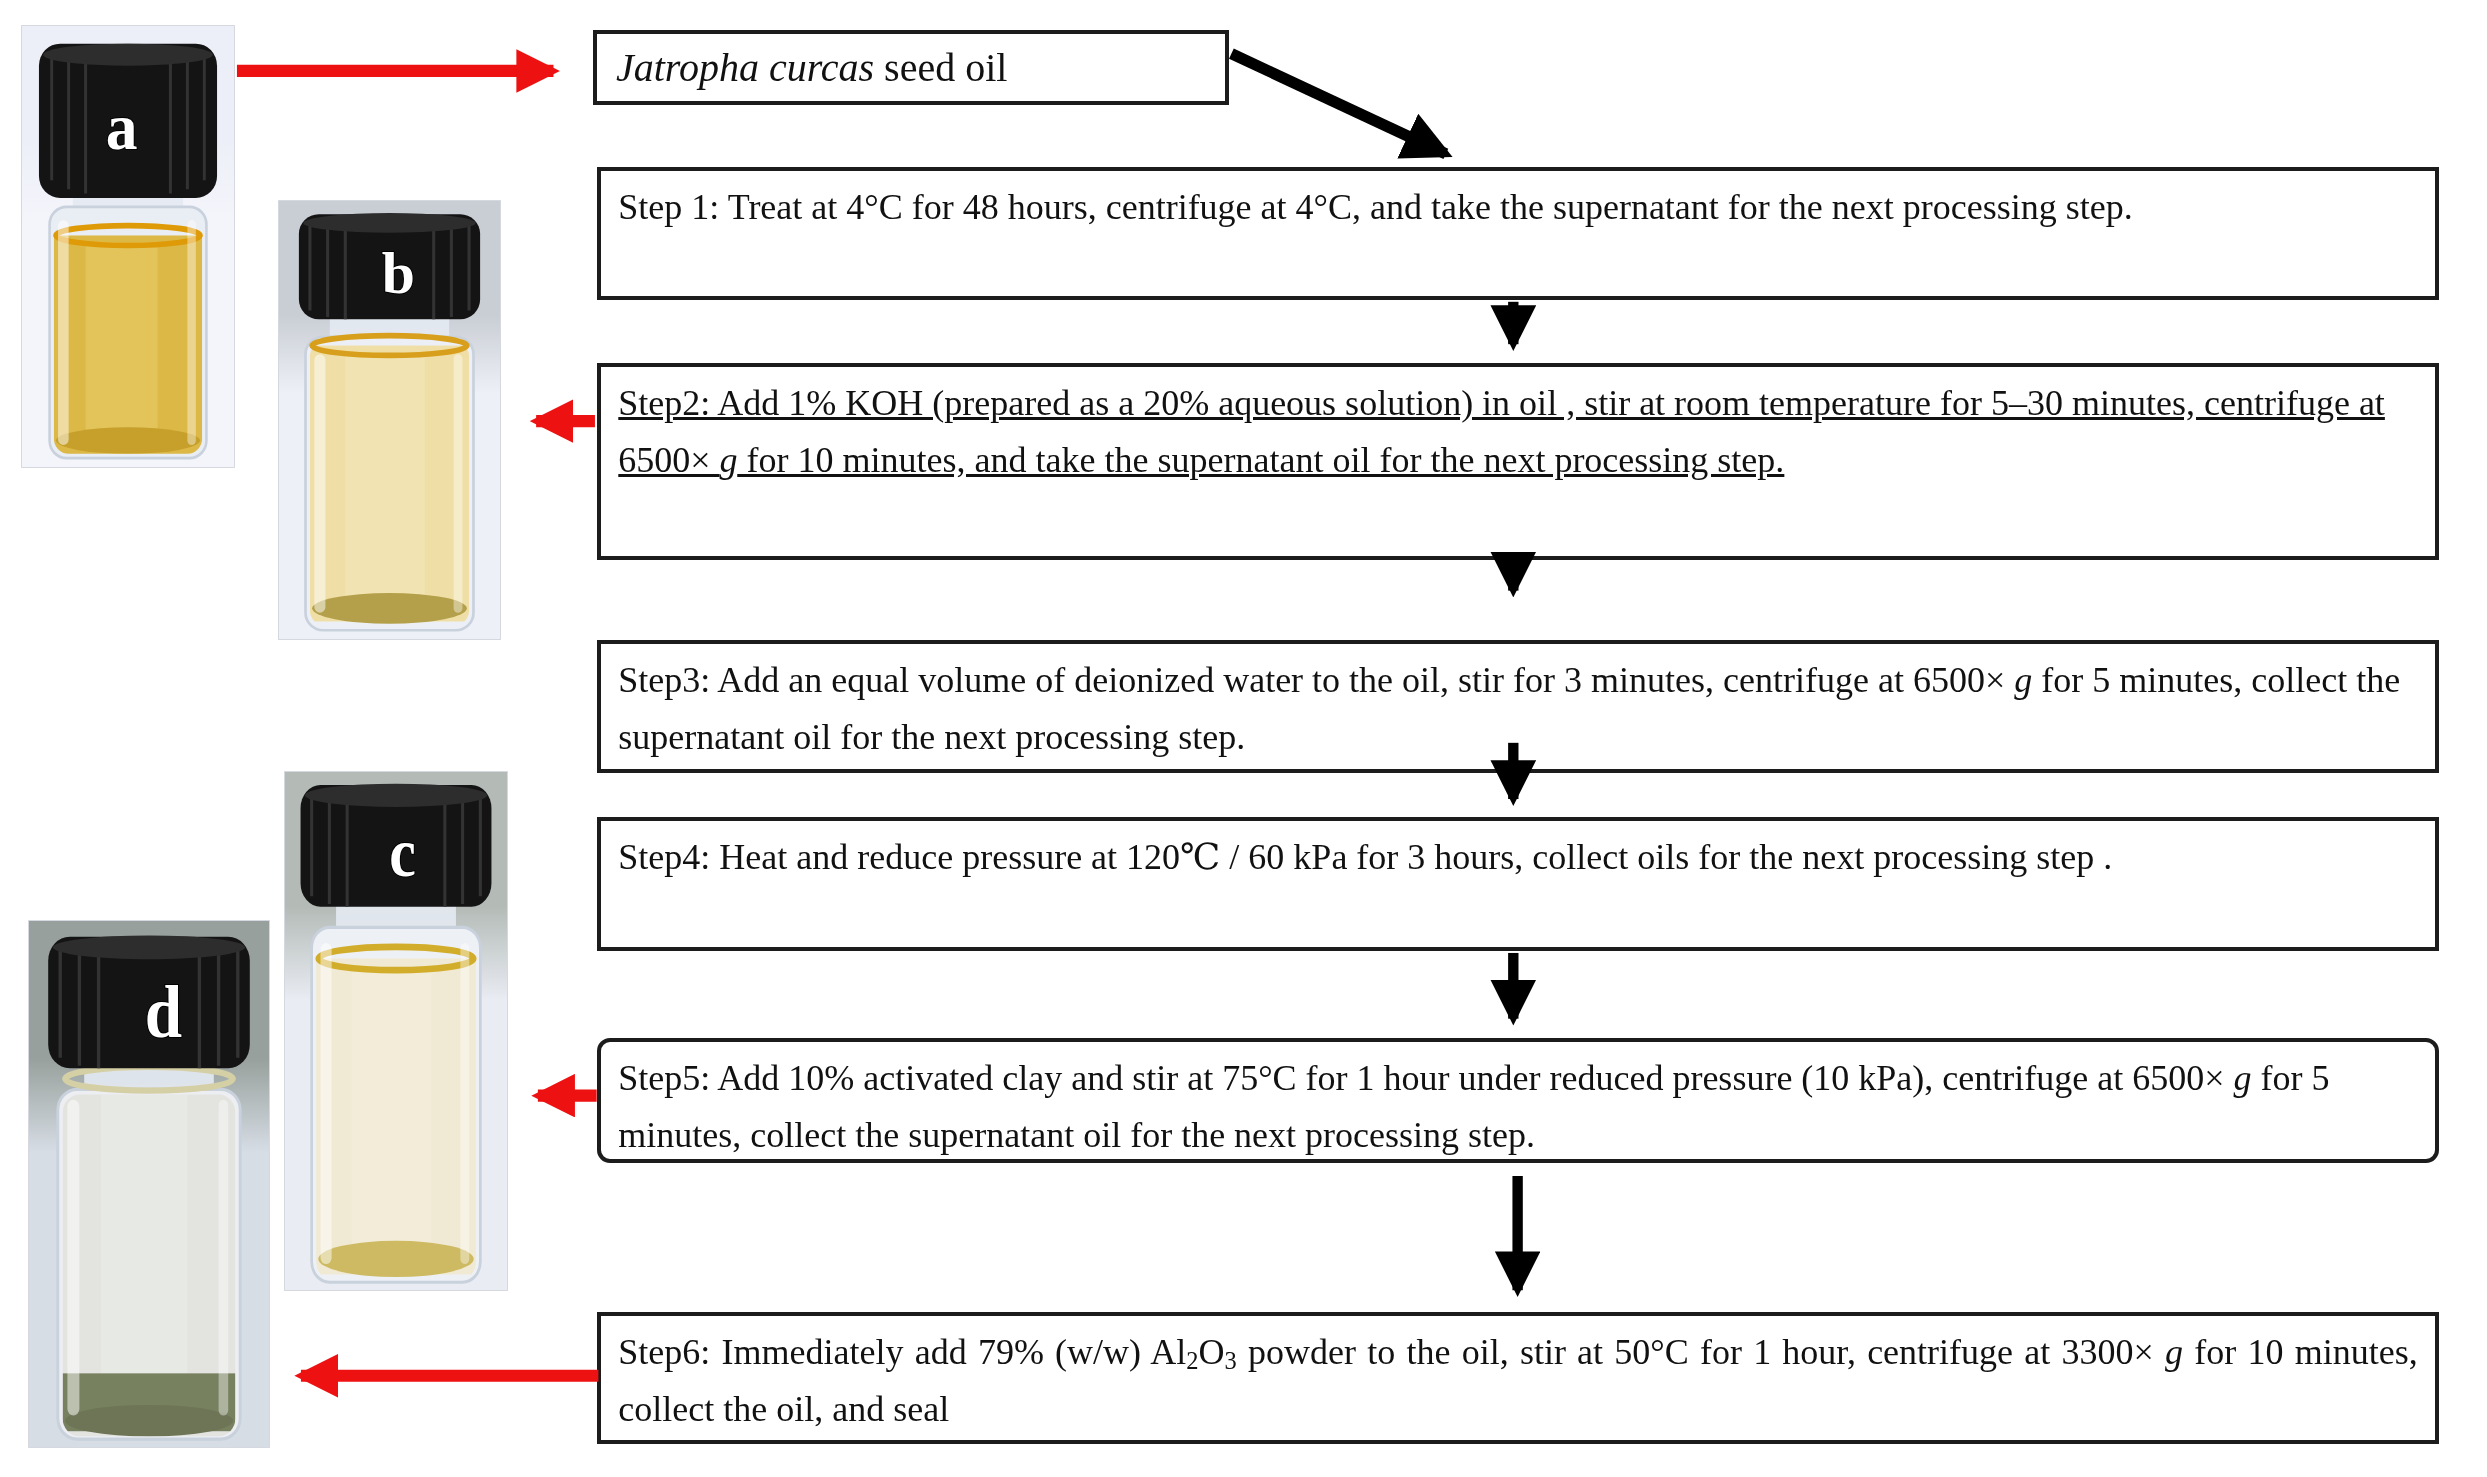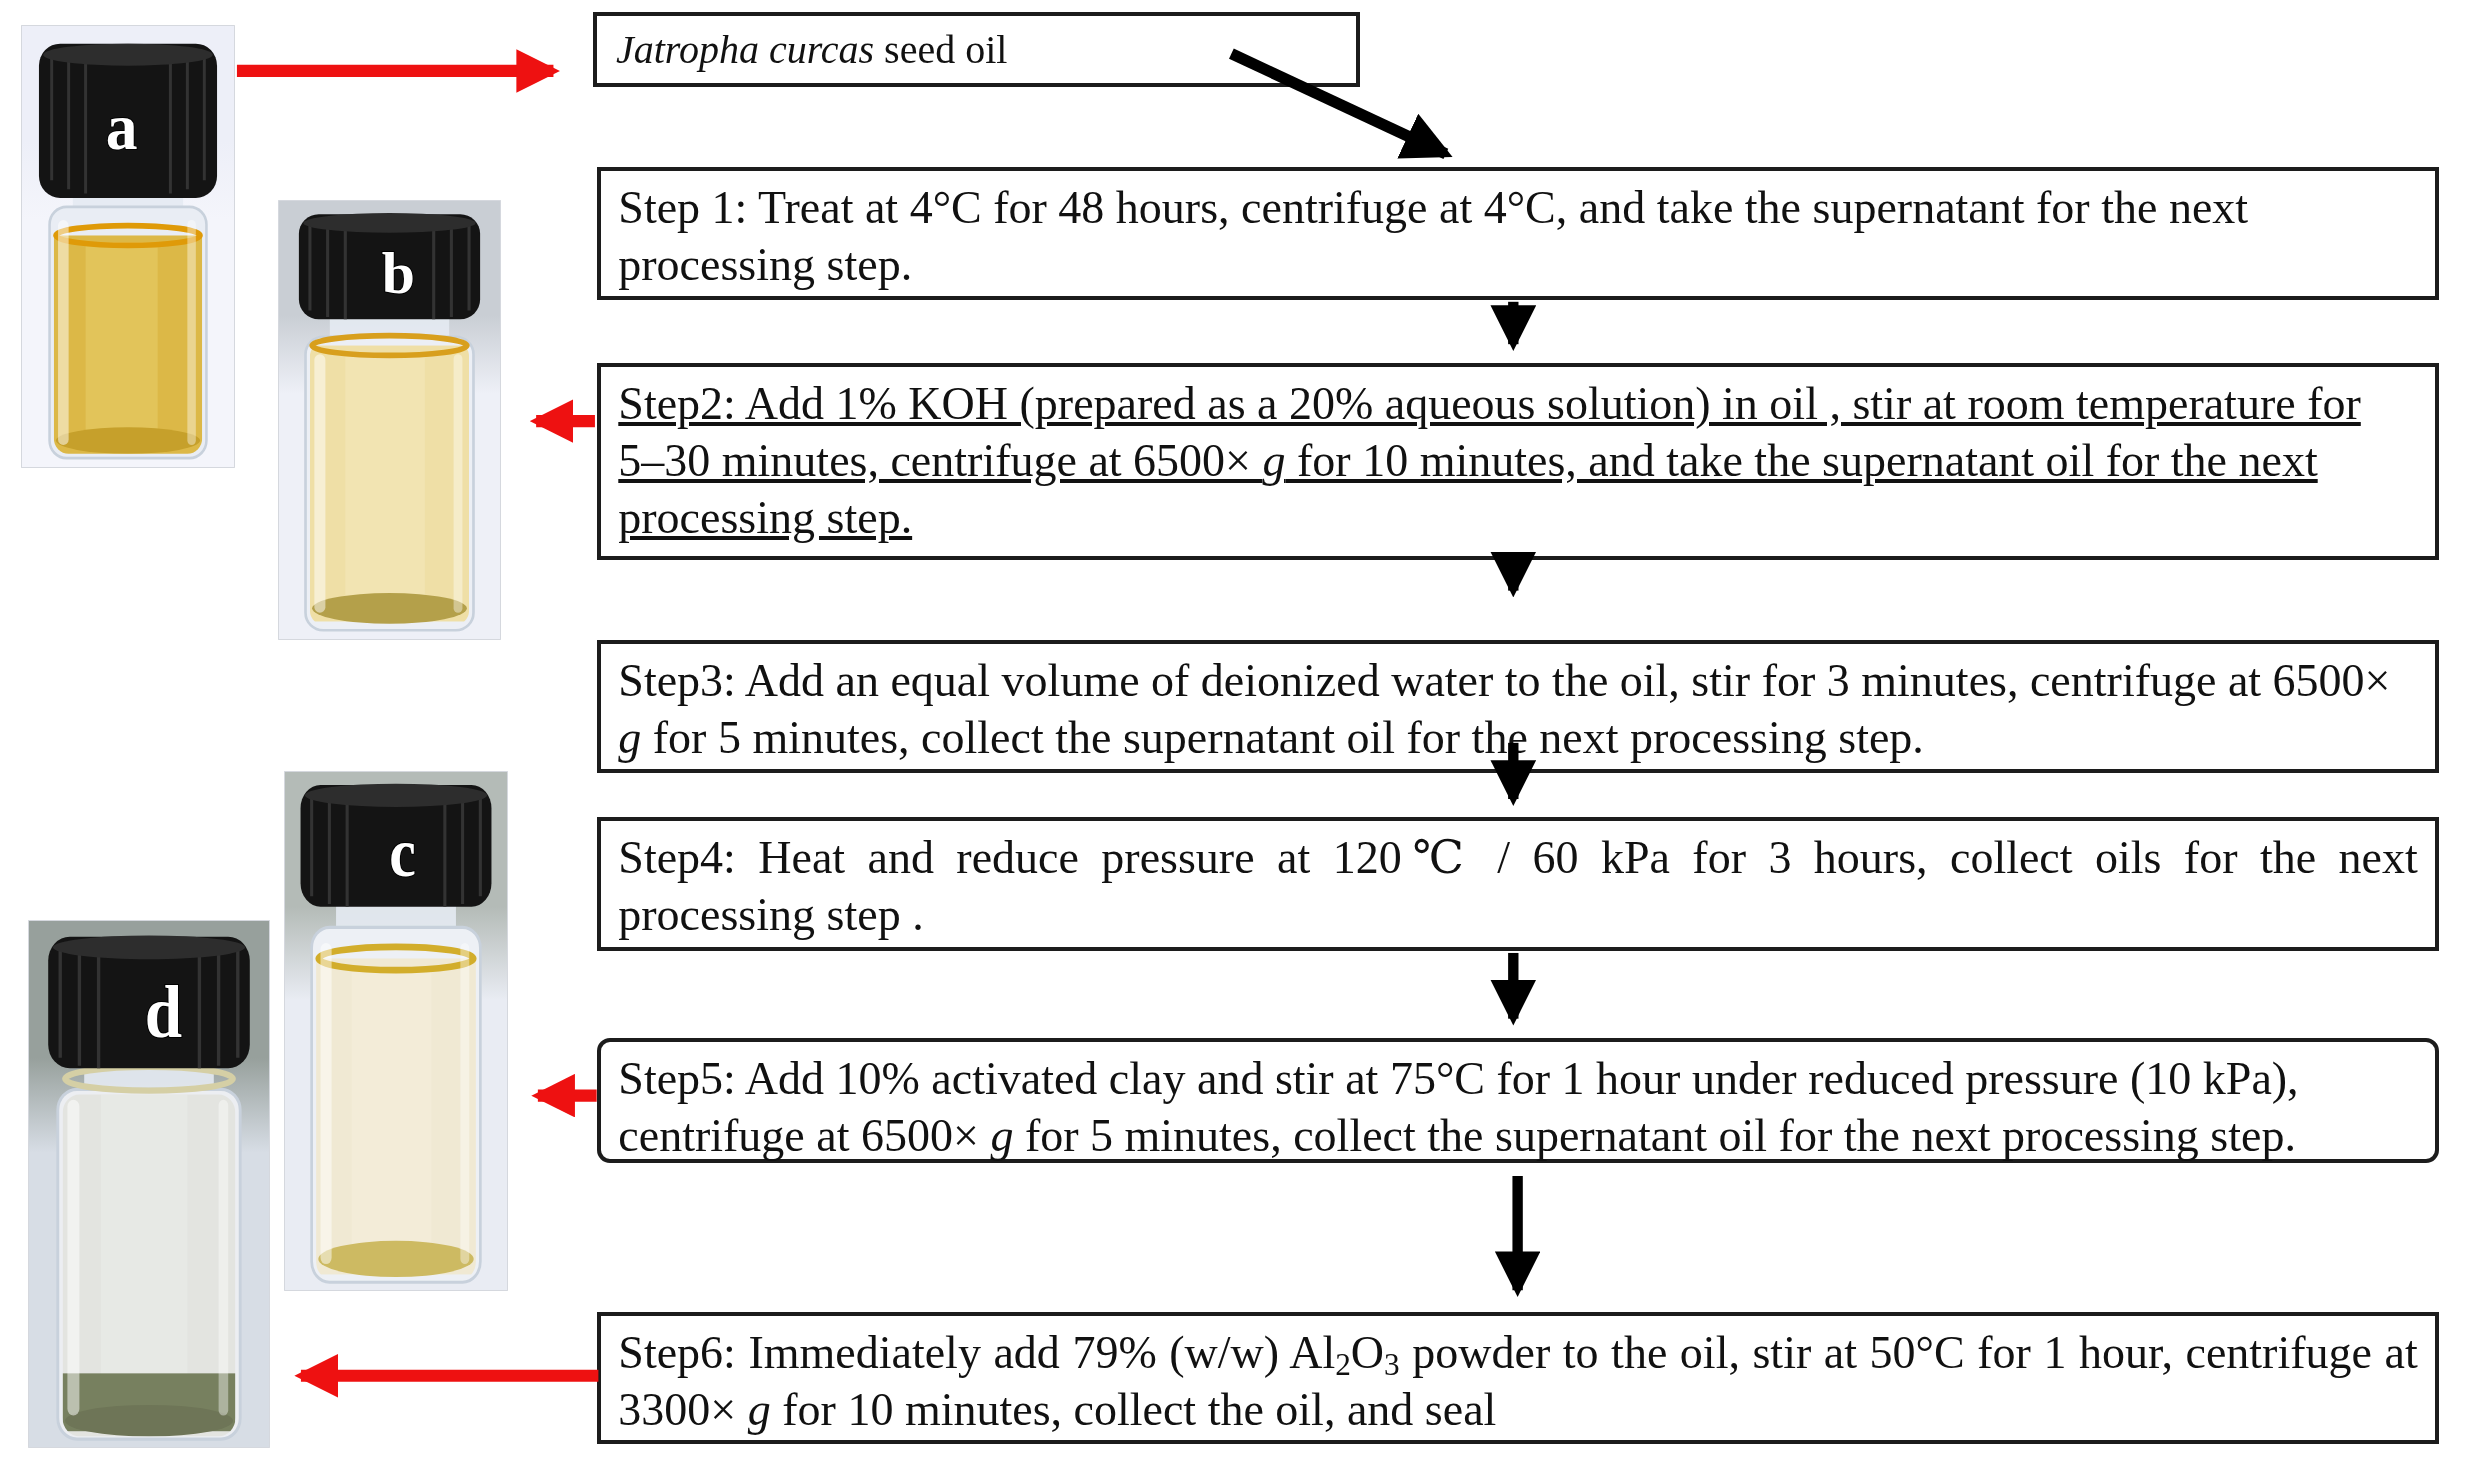--- a/index.html
+++ b/index.html
@@ -3,21 +3,21 @@
 <meta charset="utf-8">
 <style>
   html,body { margin:0; padding:0; background:#ffffff; }
   #canvas {
     position:relative; width:2487px; height:1477px; background:#ffffff;
     font-family:"Liberation Serif","DejaVu Serif",serif; color:#111;
     overflow:hidden;
   }
   .box {
     position:absolute; box-sizing:border-box; background:#ffffff;
-    border:4.3px solid #1c1c1c; font-size:46px; line-height:57px;
+    border:4.3px solid #1c1c1c; font-size:36px; line-height:57px;
     padding:7.8px 17.3px 0 17.3px; color:#111;
   }
   .box.justify { text-align:justify; }
   #source-box {
     display:flex; align-items:center; padding:0 0 0 19px; font-size:40px;
   }
   .seg-italic { font-style:italic; }
   .seg-sub { font-size:0.68em; vertical-align:-0.22em; line-height:0; }
   #arrow-layer { position:absolute; left:0; top:0; width:2487px; height:1477px; }
   .photo {
@@ -127,21 +127,21 @@
       <ellipse cx="50" cy="60" rx="35" ry="4.5" fill="none" stroke-width="2.4" stroke="#d5cfa5"></ellipse>
       <rect x="16" y="68" width="5" height="120" rx="2.5" fill="#ffffff" opacity="0.5"></rect>
       <rect x="79" y="68" width="4" height="120" rx="2" fill="#ffffff" opacity="0.4"></rect>
       <rect x="8" y="6" width="84" height="50" rx="9" fill="#141414"></rect>
       <path d="M13,10 V52 M21,8 V55 M29,8 V56 M71,8 V56 M79,8 V55 M87,10 V52" stroke="#333333" stroke-width="1.4" fill="none"></path>
       <ellipse cx="50" cy="10" rx="40" ry="4.5" fill="#2d2d2d"></ellipse>
       <text class="cap-label" x="56" y="44" font-size="28">d</text>
     </svg>
   </div>
 
-  <div id="source-box" class="box" style="left:593px; top:12px; width:767px; height:75px;">
+  <div id="source-box" class="box" style="left:593px; top:30px; width:636px; height:75px;">
     <span><span class="seg-italic">Jatropha curcas</span><span> seed oil</span></span>
   </div>
 
   <div class="box" style="left:597px; top:167px; width:1842px; height:133px;">
     <span><span>Step 1: Treat at 4°C for 48 hours, centrifuge at 4°C, and take the supernatant for the next processing step.</span></span>
   </div>
 
   <div class="box" style="left:597px; top:363px; width:1842px; height:197px;text-decoration:underline;">
     <span><span>Step2: Add 1% KOH (prepared as a 20% aqueous solution) in oil , stir at room temperature for 5–30 minutes, centrifuge at 6500× </span><span class="seg-italic">g</span><span> for 10 minutes, and take the supernatant oil for the next processing step.</span></span>
   </div>

